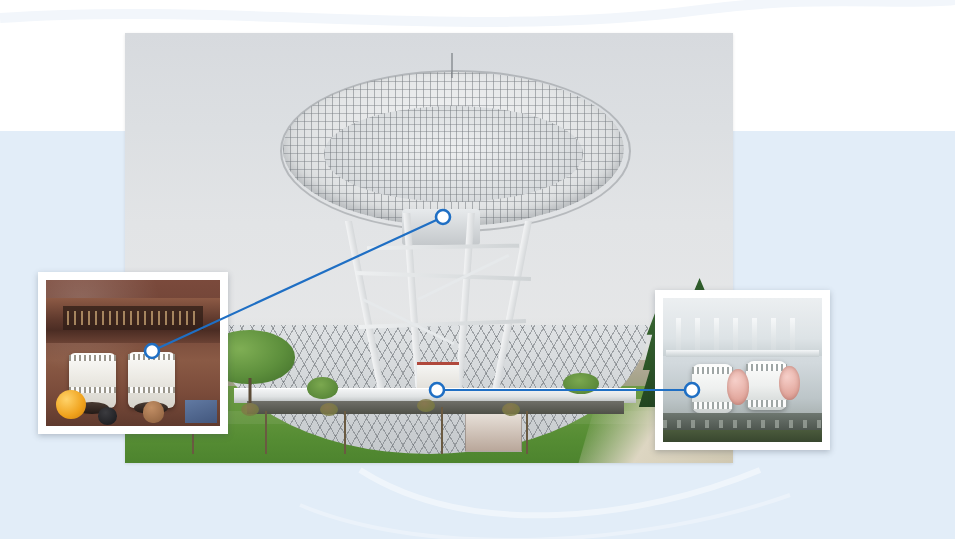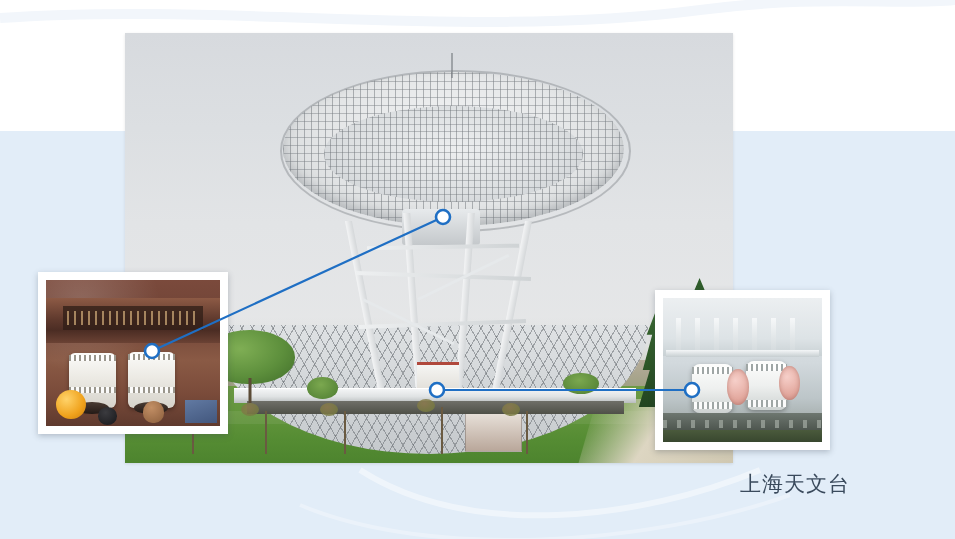--- a/index.html
+++ b/index.html
@@ -368,15 +368,14 @@
       <circle cx="443" cy="217" r="7" fill="#ffffff" stroke="#1f6fc4" stroke-width="2.6"></circle>
       <circle cx="152" cy="351" r="7" fill="#ffffff" stroke="#1f6fc4" stroke-width="2.6"></circle>
     </g>
     <g>
       <line x1="437" y1="390" x2="692" y2="390" stroke="#1f6fc4" stroke-width="2.2" stroke-linecap="round"></line>
       <circle cx="437" cy="390" r="7" fill="#ffffff" stroke="#1f6fc4" stroke-width="2.6"></circle>
       <circle cx="692" cy="390" r="7" fill="#ffffff" stroke="#1f6fc4" stroke-width="2.6"></circle>
     </g>
   </svg>
 
-  <div class="caption">上海天文台</div>
 
 </div>
 
 </body></html>

